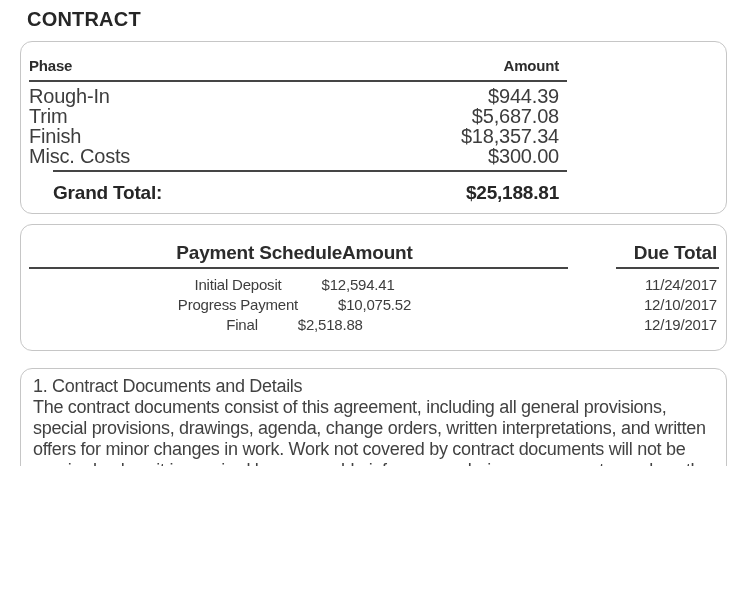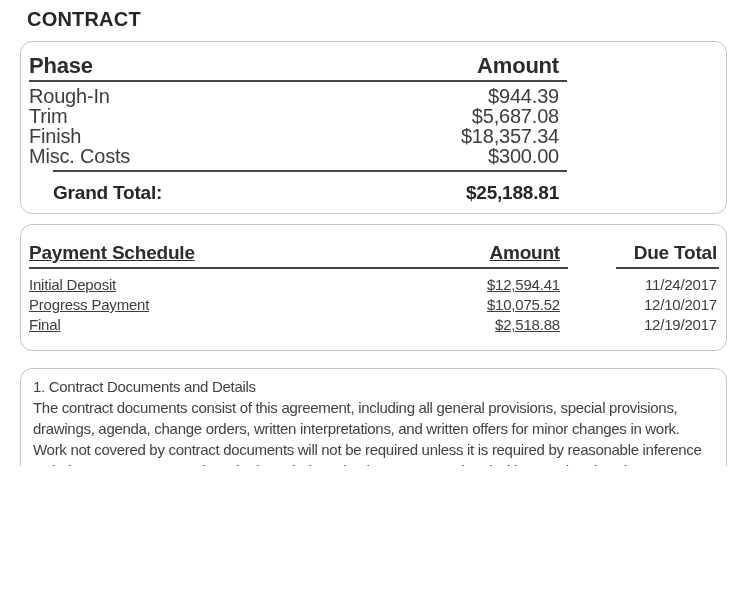--- a/index.html
+++ b/index.html
@@ -50,21 +50,21 @@
     padding: 7px 14px 0 12px;
   }
   
   .tbl {
     width: 538px;
   }
   .thead-row {
     display: flex;
     justify-content: space-between;
     align-items: baseline;
-    font-size: 22px;
+    font-size: 15px;
     font-weight: bold;
     line-height: 24px;
     color: #2c2c2c;
     border-bottom: 2.5px solid #454545;
     padding-bottom: 2px;
   }
   .trow {
     display: flex;
     justify-content: space-between;
     font-size: 20px;
@@ -91,23 +91,22 @@
     margin-left: 24px;
   }
   
   .sched {
     display: grid;
     grid-template-columns: 539px 48px 103px;
     width: 690px;
   }
   .s-main {
     display: flex;
-    justify-content: space-between;
+    justify-content: center;
     align-items: baseline;
-    text-decoration: underline;
   }
   .s-head {
     font-size: 19px;
     font-weight: bold;
     line-height: 24px;
     color: #2c2c2c;
     border-bottom: 2.5px solid #454545;
     padding-bottom: 2px;
   }
   .s-head.s-due {
@@ -122,21 +121,21 @@
     color: #3d3d3d;
     gap: 40px;
   }
   .s-date {
     text-align: right;
     padding-right: 2px;
   }
   
   .terms-heading, .terms-body {
     margin: 0;
-    font-size: 15px;
+    font-size: 18px;
     line-height: 21px;
     color: #424242;
     letter-spacing: -0.3px;
   }
 </style>
 </head>
 <body>
 
 <div class="page">
 

